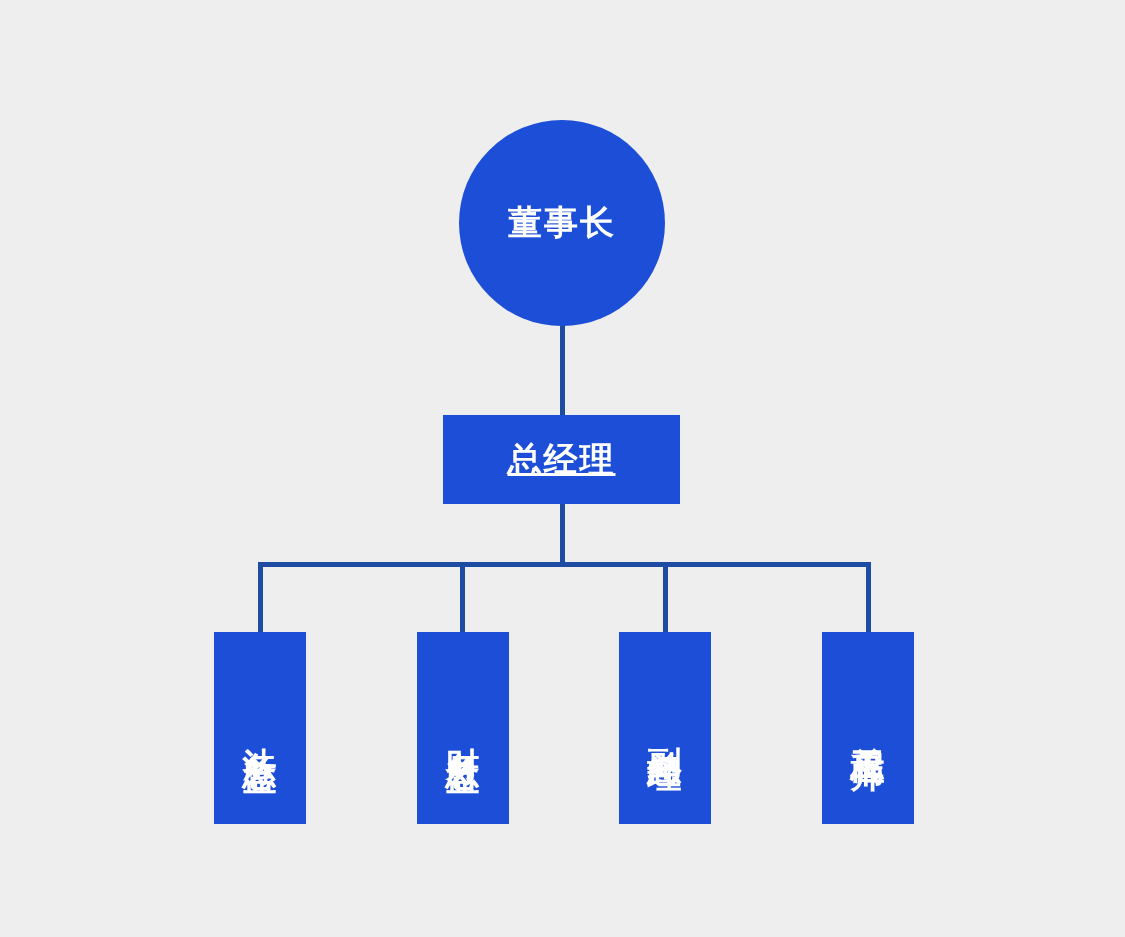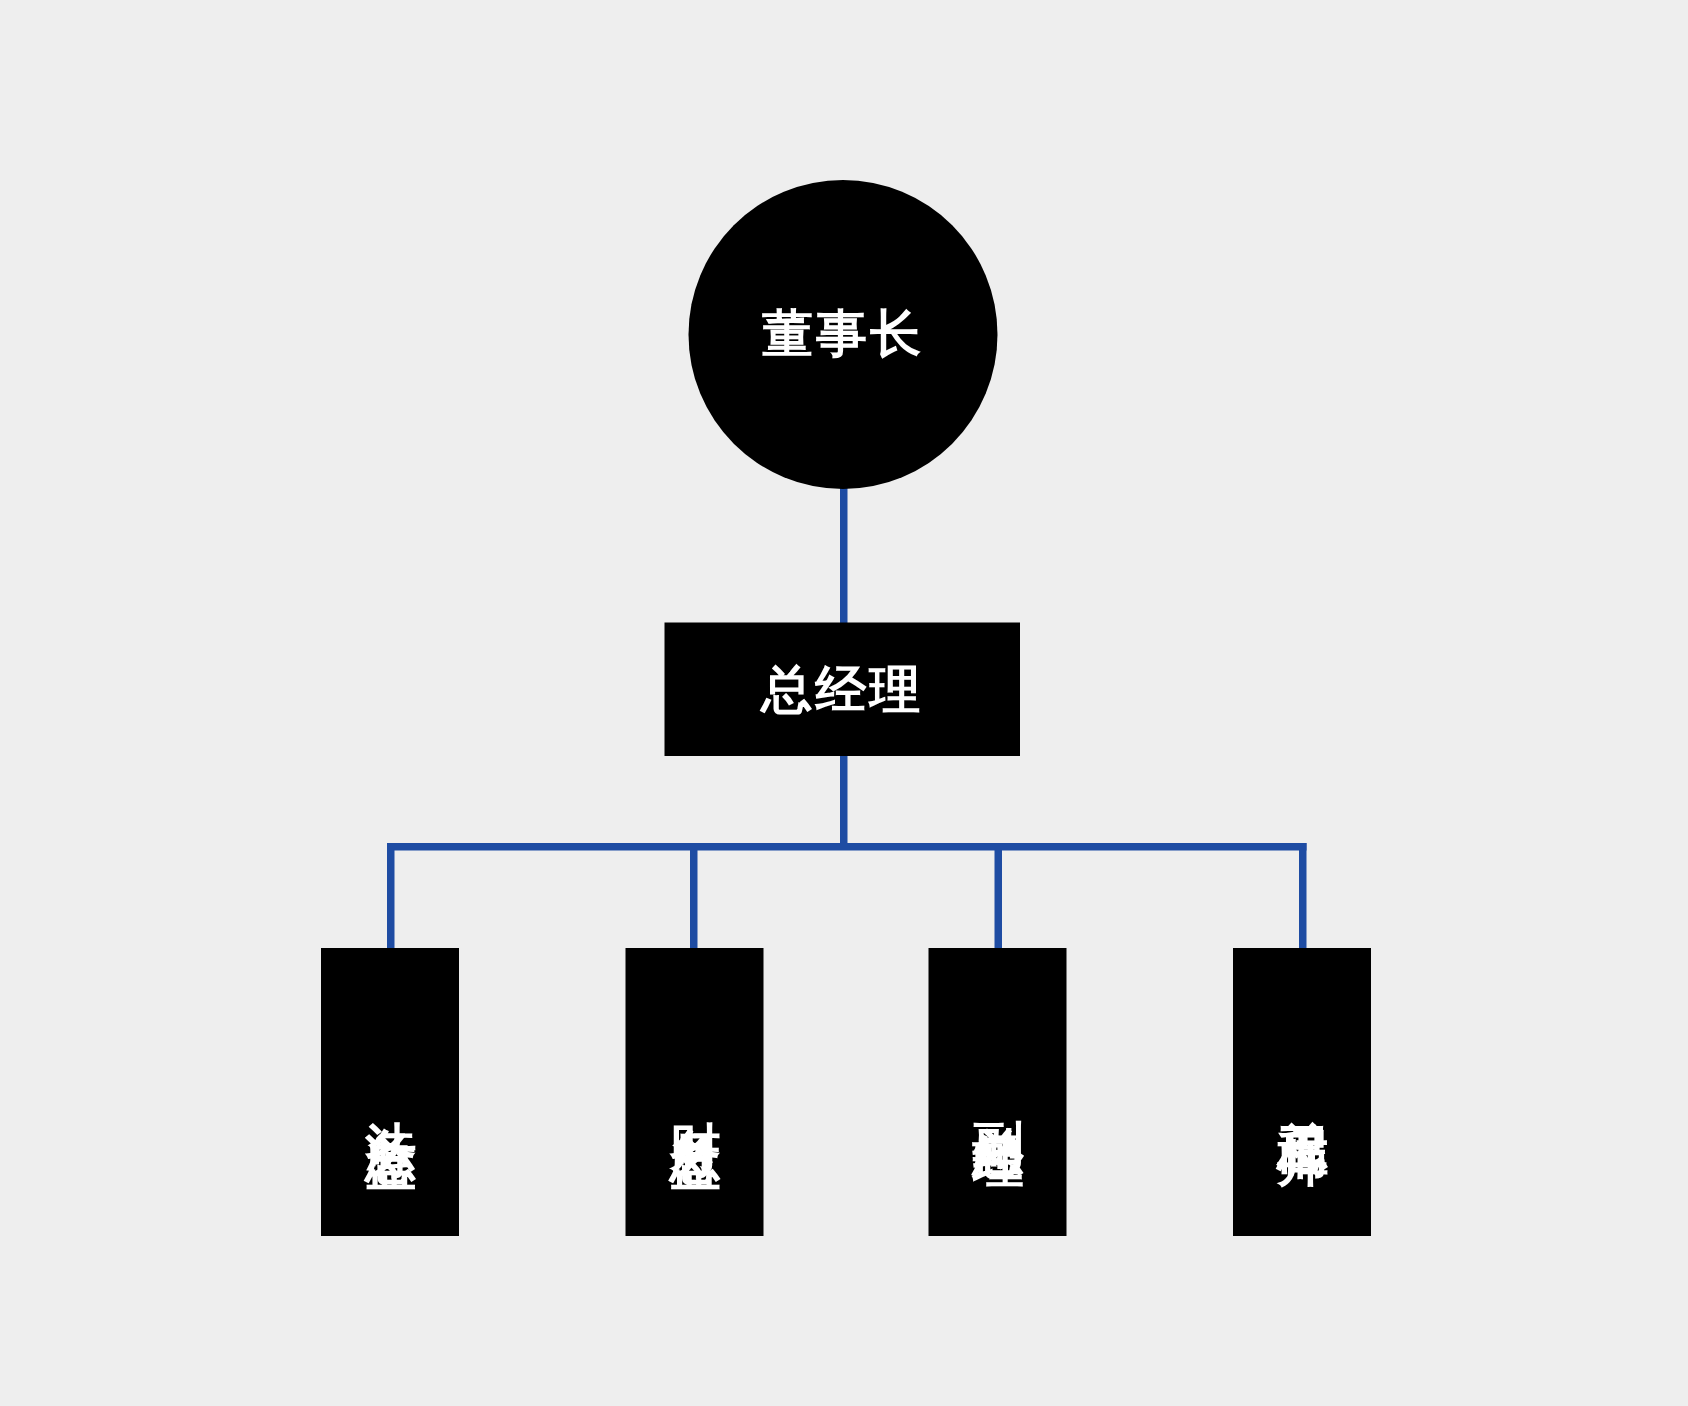--- a/index.html
+++ b/index.html
@@ -10,21 +10,21 @@
   }
   .stage {
     position: relative;
     width: 1125px;
     height: 937px;
     background: #eeeeee;
     overflow: hidden;
   }
   .node {
     position: absolute;
-    background: #000000;
+    background: #1d4ed8;
     display: flex;
     align-items: center;
     justify-content: center;
     color: #ffffff;
     font-weight: bold;
     font-size: 34px;
   }
   .node span {
     letter-spacing: 2px;
     white-space: nowrap;
@@ -34,20 +34,21 @@
     top: 120px;
     width: 206px;
     height: 206px;
     border-radius: 50%;
   }
   .node.rect-gm {
     left: 443px;
     top: 415px;
     width: 237px;
     height: 89px;
+    text-decoration: underline;
   }
   .node.vrect {
     top: 632px;
     width: 92px;
     height: 192px;
   }
   .node.vrect span {
     writing-mode: vertical-rl;
     text-orientation: upright;
     letter-spacing: 4px;

